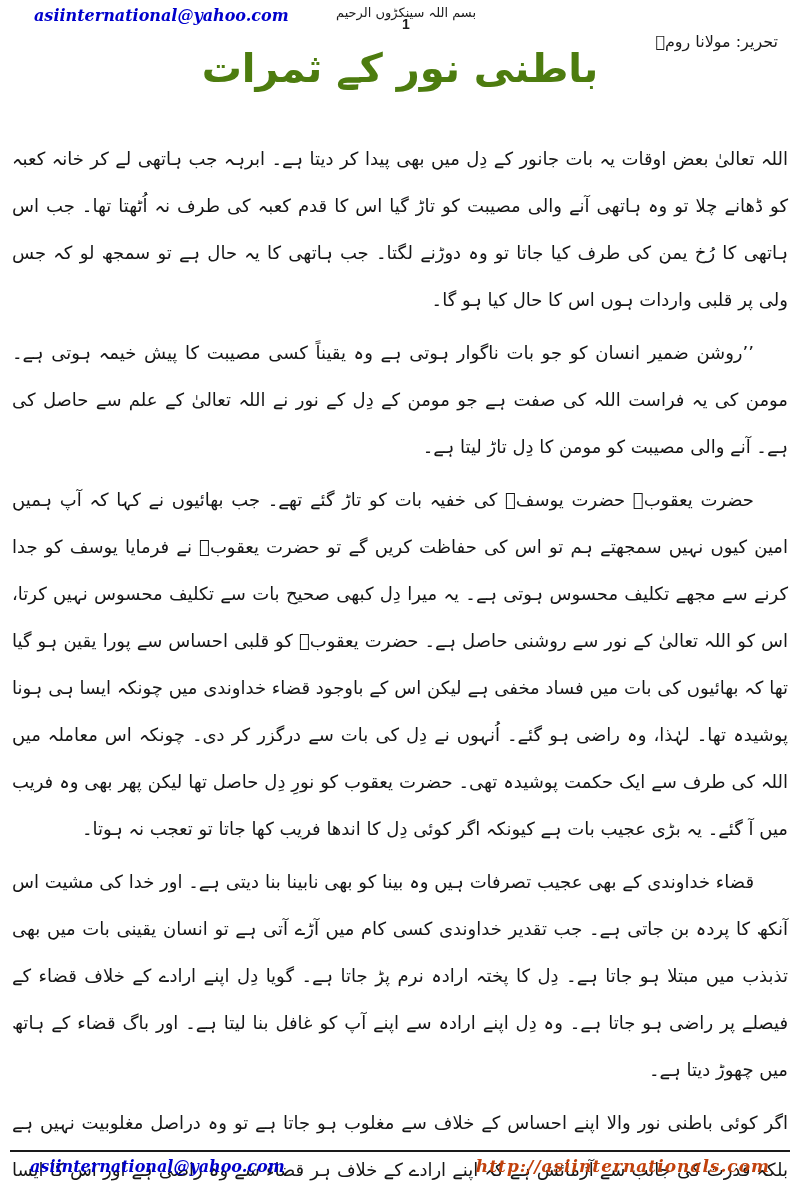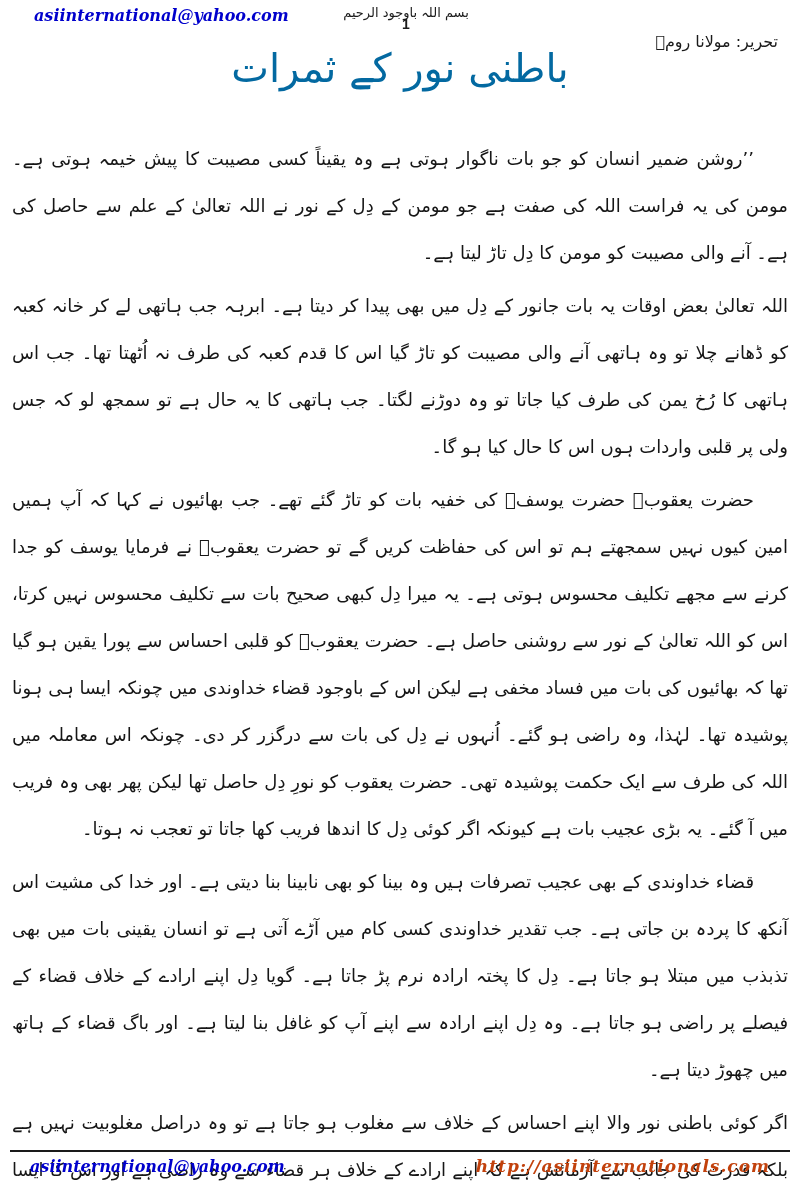--- a/index.html
+++ b/index.html
@@ -53,22 +53,22 @@
   .doc-date {
     font-family: "Liberation Sans", sans-serif;
     font-size: 19px;
     color: #2b2b2b;
     letter-spacing: 0.5px;
   }
   .doc-title {
     direction: rtl;
     text-align: center;
     font-size: 40px;
-    font-weight: normal;
-    color: #0369a1;
+    font-weight: bold;
+    color: #4d7c0f;
     margin-top: -8px;
     line-height: 1.2;
   }
   
   .doc-body {
     padding: 16px 12px 0 12px;
   }
   .para {
     direction: rtl;
     text-align: justify;
@@ -109,34 +109,34 @@
 </style>
 </head>
 <body>
 
 <div class="page">
 
   <div class="header-grid">
     <span class="email-link">asiinternational@yahoo.com</span>
 
     <div class="bismillah-block">
-      <div class="bismillah" lang="ur" dir="rtl">بسم اللہ باوجود الرحیم</div>
+      <div class="bismillah" lang="ur" dir="rtl">بسم اللہ سینکڑوں الرحیم</div>
       <div class="page-number">1</div>
     </div>
 
     <div class="byline-block">
       <div class="byline" lang="ur" dir="rtl">تحریر: مولانا رومؒ</div>
     </div>
   </div>
 
   <h1 class="doc-title" lang="ur" dir="rtl">باطنی نور کے ثمرات</h1>
 
   <main class="doc-body">
+    <p class="para" lang="ur" dir="rtl">اللہ تعالیٰ بعض اوقات یہ بات جانور کے دِل میں بھی پیدا کر دیتا ہے۔ ابرہہ جب ہاتھی لے کر خانہ کعبہ کو ڈھانے چلا تو وہ ہاتھی آنے والی مصیبت کو تاڑ گیا اس کا قدم کعبہ کی طرف نہ اُٹھتا تھا۔ جب اس ہاتھی کا رُخ یمن کی طرف کیا جاتا تو وہ دوڑنے لگتا۔ جب ہاتھی کا یہ حال ہے تو سمجھ لو کہ جس ولی پر قلبی واردات ہوں اس کا حال کیا ہو گا۔</p>
     <p class="para indent" lang="ur" dir="rtl">’’روشن ضمیر انسان کو جو بات ناگوار ہوتی ہے وہ یقیناً کسی مصیبت کا پیش خیمہ ہوتی ہے۔ مومن کی یہ فراست اللہ کی صفت ہے جو مومن کے دِل کے نور نے اللہ تعالیٰ کے علم سے حاصل کی ہے۔ آنے والی مصیبت کو مومن کا دِل تاڑ لیتا ہے۔</p>
-    <p class="para" lang="ur" dir="rtl">اللہ تعالیٰ بعض اوقات یہ بات جانور کے دِل میں بھی پیدا کر دیتا ہے۔ ابرہہ جب ہاتھی لے کر خانہ کعبہ کو ڈھانے چلا تو وہ ہاتھی آنے والی مصیبت کو تاڑ گیا اس کا قدم کعبہ کی طرف نہ اُٹھتا تھا۔ جب اس ہاتھی کا رُخ یمن کی طرف کیا جاتا تو وہ دوڑنے لگتا۔ جب ہاتھی کا یہ حال ہے تو سمجھ لو کہ جس ولی پر قلبی واردات ہوں اس کا حال کیا ہو گا۔</p>
     <p class="para indent" lang="ur" dir="rtl">حضرت یعقوبؑ حضرت یوسفؑ کی خفیہ بات کو تاڑ گئے تھے۔ جب بھائیوں نے کہا کہ آپ ہمیں امین کیوں نہیں سمجھتے ہم تو اس کی حفاظت کریں گے تو حضرت یعقوبؑ نے فرمایا یوسف کو جدا کرنے سے مجھے تکلیف محسوس ہوتی ہے۔ یہ میرا دِل کبھی صحیح بات سے تکلیف محسوس نہیں کرتا، اس کو اللہ تعالیٰ کے نور سے روشنی حاصل ہے۔ حضرت یعقوبؑ کو قلبی احساس سے پورا یقین ہو گیا تھا کہ بھائیوں کی بات میں فساد مخفی ہے لیکن اس کے باوجود قضاء خداوندی میں چونکہ ایسا ہی ہونا پوشیدہ تھا۔ لہٰذا، وہ راضی ہو گئے۔ اُنہوں نے دِل کی بات سے درگزر کر دی۔ چونکہ اس معاملہ میں اللہ کی طرف سے ایک حکمت پوشیدہ تھی۔ حضرت یعقوب کو نورِ دِل حاصل تھا لیکن پھر بھی وہ فریب میں آ گئے۔ یہ بڑی عجیب بات ہے کیونکہ اگر کوئی دِل کا اندھا فریب کھا جاتا تو تعجب نہ ہوتا۔</p>
     <p class="para indent" lang="ur" dir="rtl">قضاء خداوندی کے بھی عجیب تصرفات ہیں وہ بینا کو بھی نابینا بنا دیتی ہے۔ اور خدا کی مشیت اس آنکھ کا پردہ بن جاتی ہے۔ جب تقدیر خداوندی کسی کام میں آڑے آتی ہے تو انسان یقینی بات میں بھی تذبذب میں مبتلا ہو جاتا ہے۔ دِل کا پختہ ارادہ نرم پڑ جاتا ہے۔ گویا دِل اپنے ارادے کے خلاف قضاء کے فیصلے پر راضی ہو جاتا ہے۔ وہ دِل اپنے ارادہ سے اپنے آپ کو غافل بنا لیتا ہے۔ اور باگ قضاء کے ہاتھ میں چھوڑ دیتا ہے۔</p>
     <p class="para" lang="ur" dir="rtl">اگر کوئی باطنی نور والا اپنے احساس کے خلاف سے مغلوب ہو جاتا ہے تو وہ دراصل مغلوبیت نہیں ہے بلکہ قدرت کی جانب سے آزمائش ہے کہ اپنے ارادے کے خلاف ہر قضاء سے وہ راضی ہے اور اس کا ایسا کرنا اس کو بلندیوں پر لے جاتا ہے۔ یہ دلیری میں ناقص تھا اب جبکہ آزمائش میں کامیاب ہو گیا تو سینکڑوں فاسد خیالات سے نجات پا جاتا ہے۔</p>
 
   </main>
 
   <div class="footer">
     <hr class="footer-rule">
     <div class="footer-row">
       <span class="email-link">asiinternational@yahoo.com</span>

